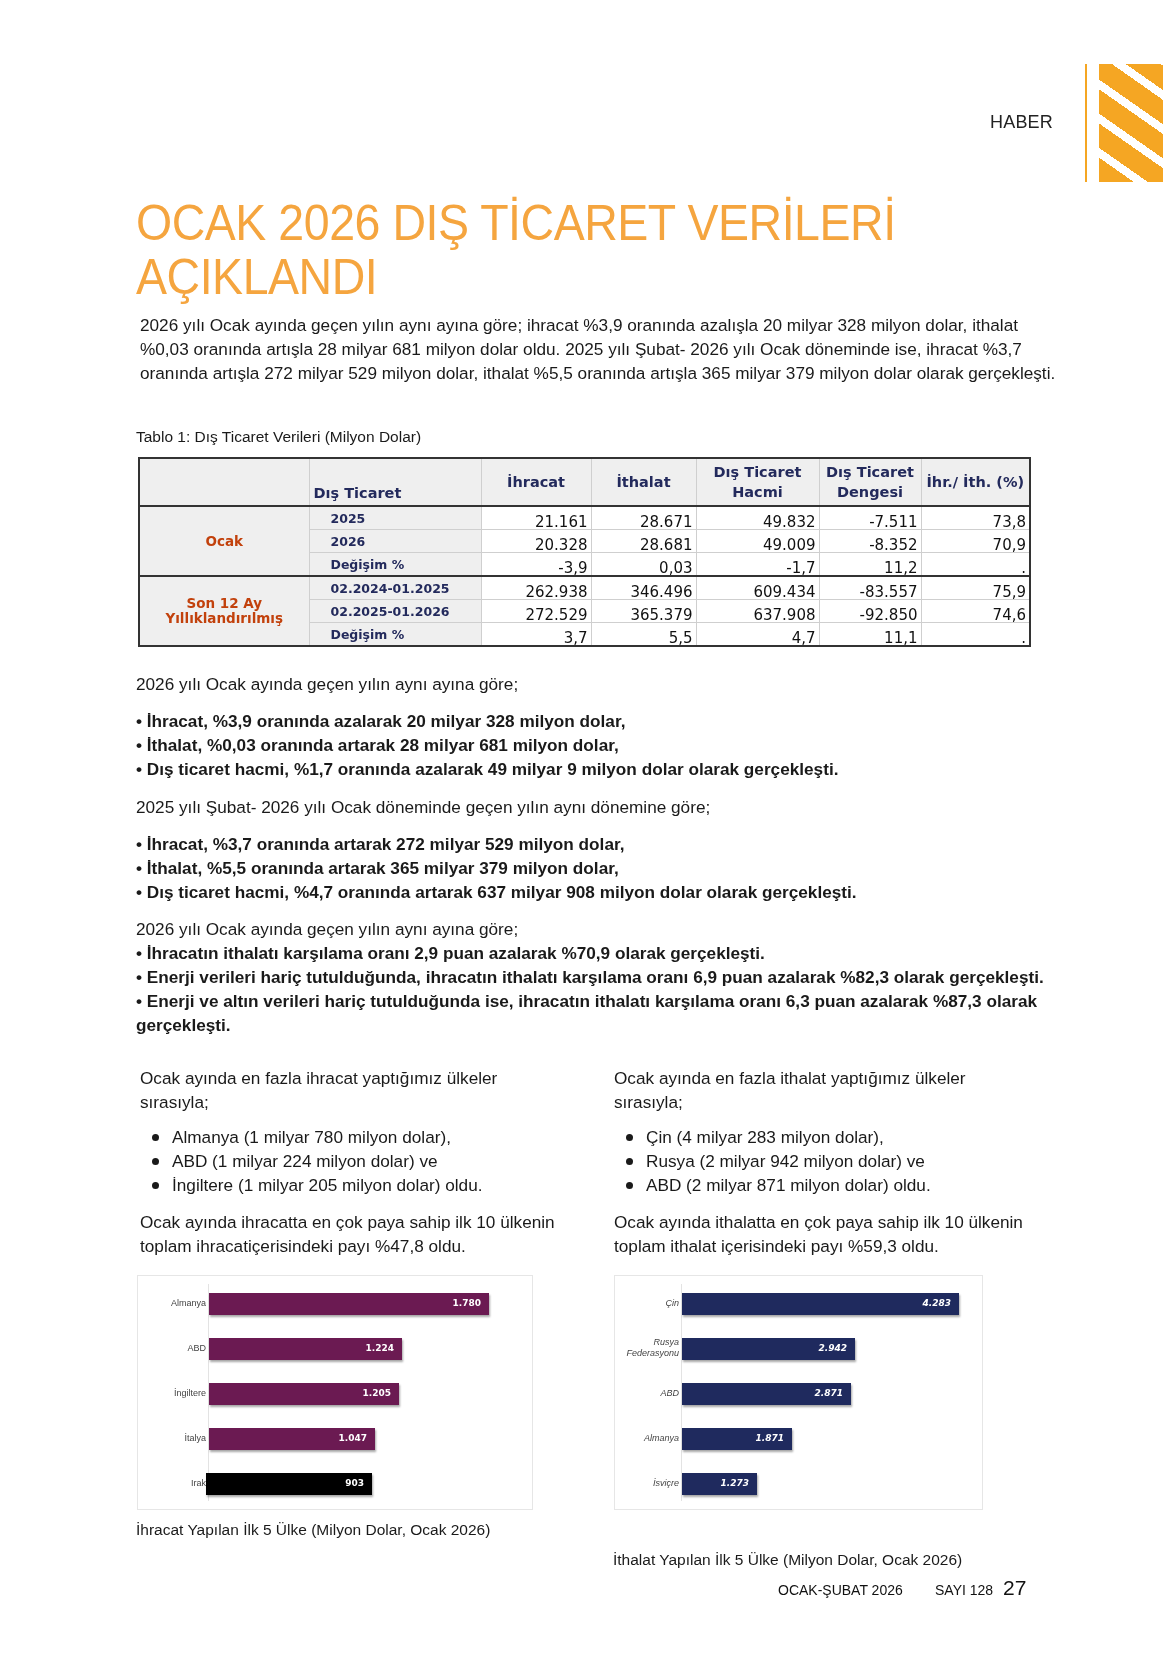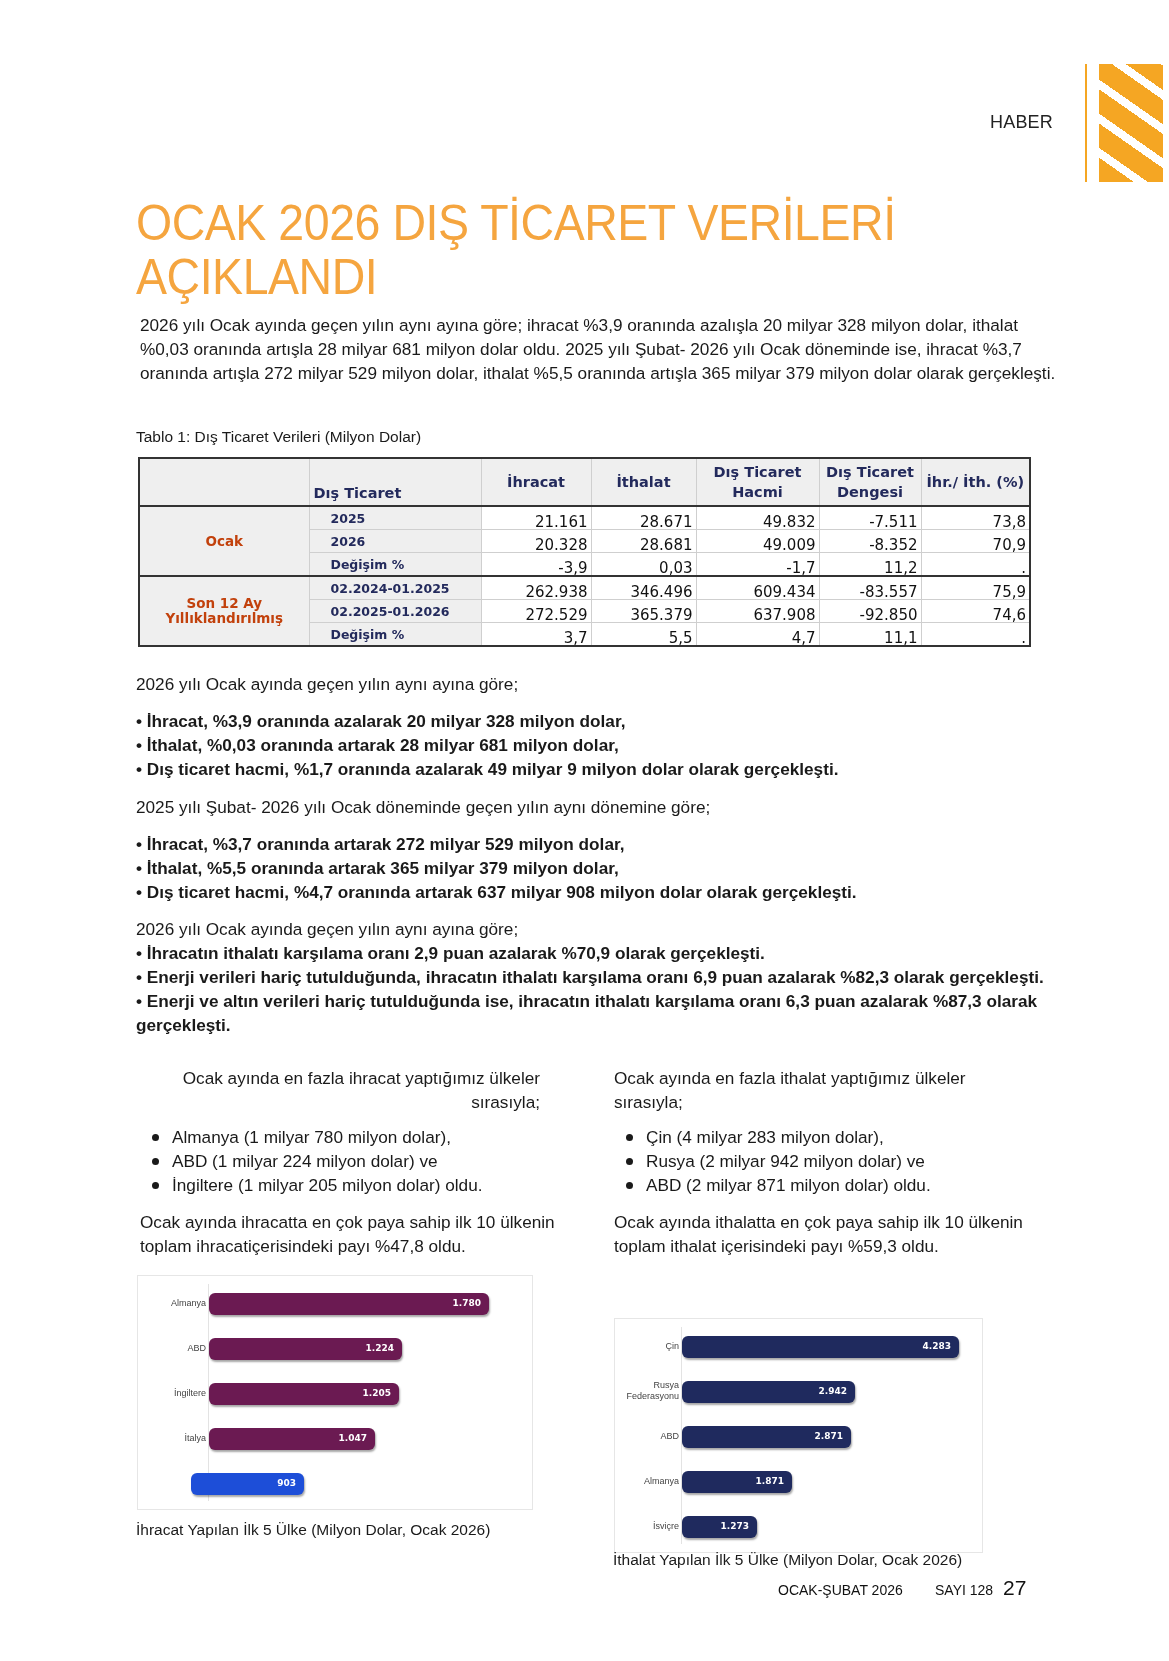--- a/index.html
+++ b/index.html
@@ -26,21 +26,21 @@
   .blist { margin:0; padding:0; list-style:none;font-weight:bold; }
   .blist li { font-size:17.2px; line-height:24px; }
   .col { width:440px; }
   .dot-list { margin:0; padding:0; list-style:none; }
   .dot-list li { font-size:17.2px; line-height:24px; padding-left:32px; position:relative; }
   .dot-list li::before { content:""; position:absolute; left:12px; top:9px; width:7px; height:7px; border-radius:50%; background:#1a1a1a; }
   .chart { position:absolute; border:1px solid #e6e6e6; background:#fff; }
   .chart .axis { position:absolute; top:8px; bottom:8px; width:1px; background:#e3e3e3; }
   .chart .row { position:absolute; left:0; height:22px; }
   .chart .lbl { position:absolute; right:0; text-align:right; font-size:9px; color:#444; line-height:11px; }
-  .chart .bar { position:absolute; height:22px; box-shadow:1px 2px 2px rgba(0,0,0,0.35);border-radius:6px; }
+  .chart .bar { position:absolute; height:22px; box-shadow:1px 2px 2px rgba(0,0,0,0.35); }
   .chart .val { position:absolute; right:8px; top:5px; font-size:9px; font-weight:bold; color:#fff; font-family:"DejaVu Sans", sans-serif; }
   .footer { top:1582px; font-size:14px; color:#111; }
   .pagenum { top:1576px; font-size:21px; color:#111; }
 </style>
 </head>
 <body>
 
 <div class="abs section-label">HABER</div>
 <div class="abs vline"></div>
 <div class="abs stripes"></div>
@@ -150,21 +150,21 @@
 <div class="abs para" style="left:136px; top:917px; width:930px;">
   <div>2026 yılı Ocak ayında geçen yılın aynı ayına göre;</div>
   <ul class="blist">
     <li>• İhracatın ithalatı karşılama oranı 2,9 puan azalarak %70,9 olarak gerçekleşti.</li>
     <li>• Enerji verileri hariç tutulduğunda, ihracatın ithalatı karşılama oranı 6,9 puan azalarak %82,3 olarak gerçekleşti.</li>
     <li>• Enerji ve altın verileri hariç tutulduğunda ise, ihracatın ithalatı karşılama oranı 6,3 puan azalarak %87,3 olarak gerçekleşti.</li>
   </ul>
 </div>
 
 <div class="abs col para" style="left:140px; top:1066px;">
-  <div style="width:400px;text-align:right;">Ocak ayında en fazla ihracat yaptığımız ülkeler sırasıyla;</div>
+  <div style="width:400px;">Ocak ayında en fazla ihracat yaptığımız ülkeler sırasıyla;</div>
   <ul class="dot-list" style="margin-top:11px;">
     <li>Almanya (1 milyar 780 milyon dolar),</li>
     <li>ABD (1 milyar 224 milyon dolar) ve</li>
     <li>İngiltere (1 milyar 205 milyon dolar) oldu.</li>
   </ul>
   <div style="margin-top:13px; width:430px;">Ocak ayında ihracatta en çok paya sahip ilk 10 ülkenin toplam ihracatiçerisindeki payı %47,8 oldu.</div>
 </div>
 
 <div class="abs col para" style="left:614px; top:1066px;">
   <div style="width:400px;">Ocak ayında en fazla ithalat yaptığımız ülkeler sırasıyla;</div>
@@ -197,27 +197,27 @@
       </div>
   </div>
   <div class="row" style="top:152px; width:394px;">
     <div class="lbl" style="right:326px; top:5px;">İtalya</div>
     <div class="bar" style="left:71px; width:166px; background:#6B1A52;">
         <span class="val">1.047</span>
       </div>
   </div>
   <div class="row" style="top:197px; width:394px;">
     <div class="lbl" style="right:326px; top:5px;">Irak</div>
-    <div class="bar" style="left:53px; width:113px; background:#1d4ed8;">
+    <div class="bar" style="left:68px; width:166px; background:#000000;">
         <span class="val">903</span>
       </div>
   </div>
 </div>
 
-<div class="chart" style="left:614px; top:1318px; width:367px; height:233px;">
+<div class="chart" style="left:614px; top:1275px; width:367px; height:233px;font-style:italic;">
   <div class="axis" style="left:66px;"></div>
   <div class="row" style="top:17px; width:367px;">
     <div class="lbl" style="right:303px; top:5px;">Çin</div>
     <div class="bar" style="left:67px; width:252px; background:#1F2A5E;padding-left:25px;">
         <span class="val">4.283</span>
       </div>
   </div>
   <div class="row" style="top:62px; width:367px;">
     <div class="lbl" style="right:303px; top:-1px; width:60px;">Rusya Federasyonu</div>
     <div class="bar" style="left:67px; width:173px; background:#1F2A5E;">

